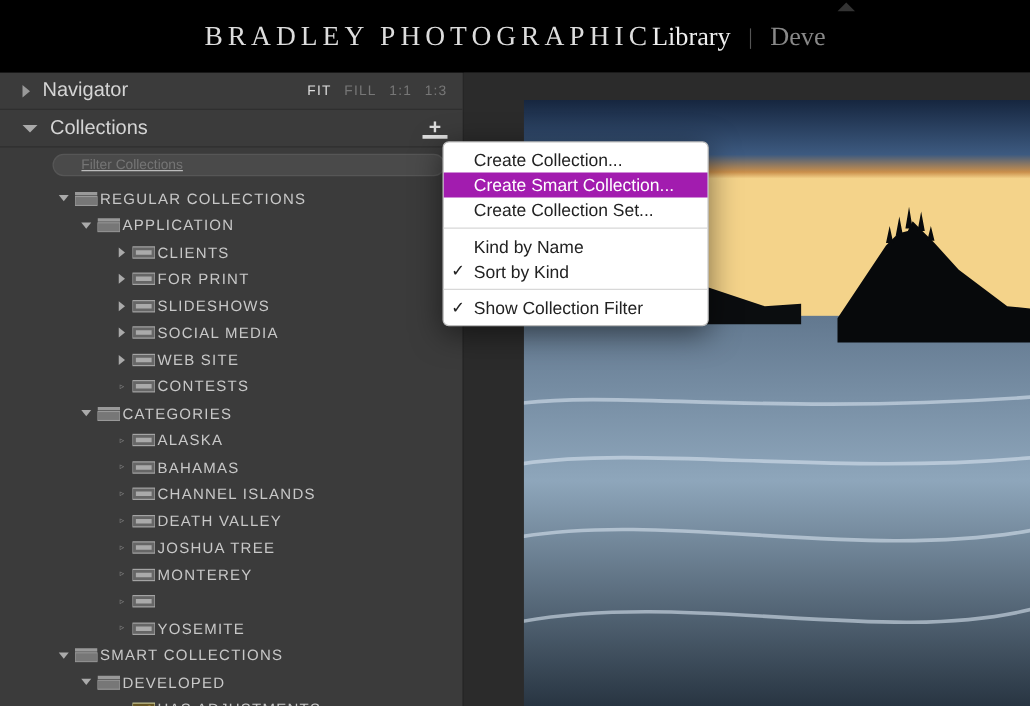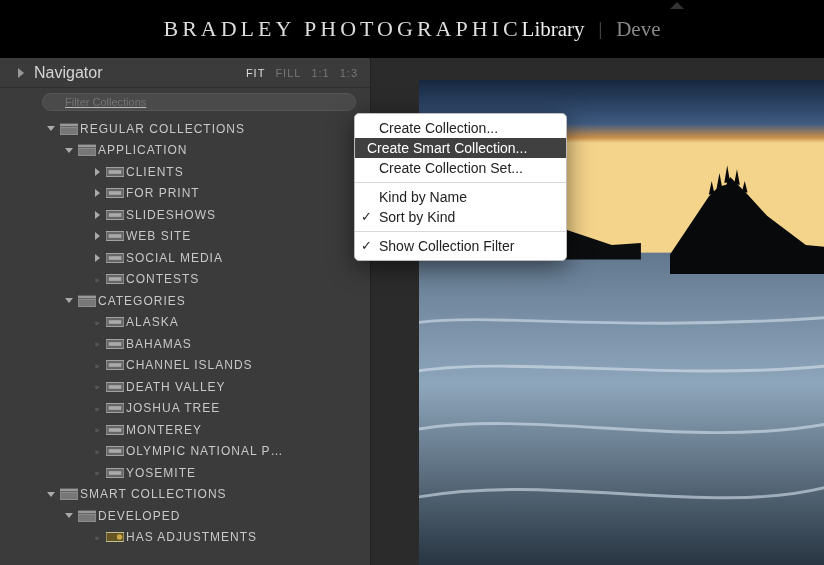--- a/index.html
+++ b/index.html
@@ -190,23 +190,22 @@
     font-size: 14px;
     color: #222;
   }
   .context-menu .mi {
     height: 20px;
     display:flex; align-items:center;
     padding: 0 14px 0 24px;
     position:relative;
   }
   .context-menu .mi.sel {
-    background: #404040;
+    background: #a21caf;
     color: #fff;
-    padding-left: 12px;
   }
   .context-menu .divider {
     height:1px; background:#d8d8d8; margin: 4px 0;
   }
   .context-menu .check {
     position:absolute; left:6px; top:2px; font-size:13px;
   }
 </style>
 </head>
 <body>
@@ -229,20 +228,25 @@
       <span class="tri right"></span>
       <span class="title">Navigator</span>
       <div class="nav-options">
         <span class="on">FIT</span>
         <span>FILL</span>
         <span>1:1</span>
         <span>1:3</span>
       </div>
     </div>
 
+    <div class="panel-header">
+      <span class="tri down"></span>
+      <span class="title">Collections</span>
+      <span class="plus-btn">+</span>
+    </div>
 
     <div class="filter-row">
       <div class="filter-wrap">
         <span class="mag">
           <svg viewBox="0 0 16 16">
               <circle cx="6" cy="6" r="4" stroke-width="1.5"></circle>
               <line x1="9" y1="9" x2="13" y2="13" stroke-width="1.5"></line>
             </svg>
         </span>
         <input class="filter-input" placeholder="Filter Collections" style="">
@@ -315,33 +319,33 @@
       <div class="node d3">
           <span class="caret">
             <span class="caret-right"></span>
           </span>
           <span class="icon">
             <svg viewBox="0 0 20 12">
               <rect x="0" y="1" width="20" height="10" fill="#666" stroke="#aaa"></rect>
               <rect x="3" y="4" width="14" height="4" fill="#aaa"></rect>
             </svg>
           </span>
+          <span class="label">SOCIAL MEDIA</span>
+        </div>
+      <div class="node d3">
+          <span class="caret">
+            <span class="caret-right"></span>
+          </span>
+          <span class="icon">
+            <svg viewBox="0 0 20 12">
+              <rect x="0" y="1" width="20" height="10" fill="#666" stroke="#aaa"></rect>
+              <rect x="3" y="4" width="14" height="4" fill="#aaa"></rect>
+            </svg>
+          </span>
           <span class="label">WEB SITE</span>
-        </div>
-      <div class="node d3">
-          <span class="caret">
-            <span class="caret-right"></span>
-          </span>
-          <span class="icon">
-            <svg viewBox="0 0 20 12">
-              <rect x="0" y="1" width="20" height="10" fill="#666" stroke="#aaa"></rect>
-              <rect x="3" y="4" width="14" height="4" fill="#aaa"></rect>
-            </svg>
-          </span>
-          <span class="label">SOCIAL MEDIA</span>
         </div>
       <div class="node d3">
           <span class="caret">
             <span class="caret-dots">▹</span>
           </span>
           <span class="icon">
             <svg viewBox="0 0 20 12">
               <rect x="0" y="1" width="20" height="10" fill="#666" stroke="#aaa"></rect>
               <rect x="3" y="4" width="14" height="4" fill="#aaa"></rect>
             </svg>
@@ -436,21 +440,20 @@
       <div class="node d3">
           <span class="caret">
             <span class="caret-dots">▹</span>
           </span>
           <span class="icon">
             <svg viewBox="0 0 20 12">
               <rect x="0" y="1" width="20" height="10" fill="#666" stroke="#aaa"></rect>
               <rect x="3" y="4" width="14" height="4" fill="#aaa"></rect>
             </svg>
           </span>
-          <span class="label">OLYMPIC NATIONAL P…</span>
         </div>
       <div class="node d3">
           <span class="caret">
             <span class="caret-dots">▹</span>
           </span>
           <span class="icon">
             <svg viewBox="0 0 20 12">
               <rect x="0" y="1" width="20" height="10" fill="#666" stroke="#aaa"></rect>
               <rect x="3" y="4" width="14" height="4" fill="#aaa"></rect>
             </svg>

